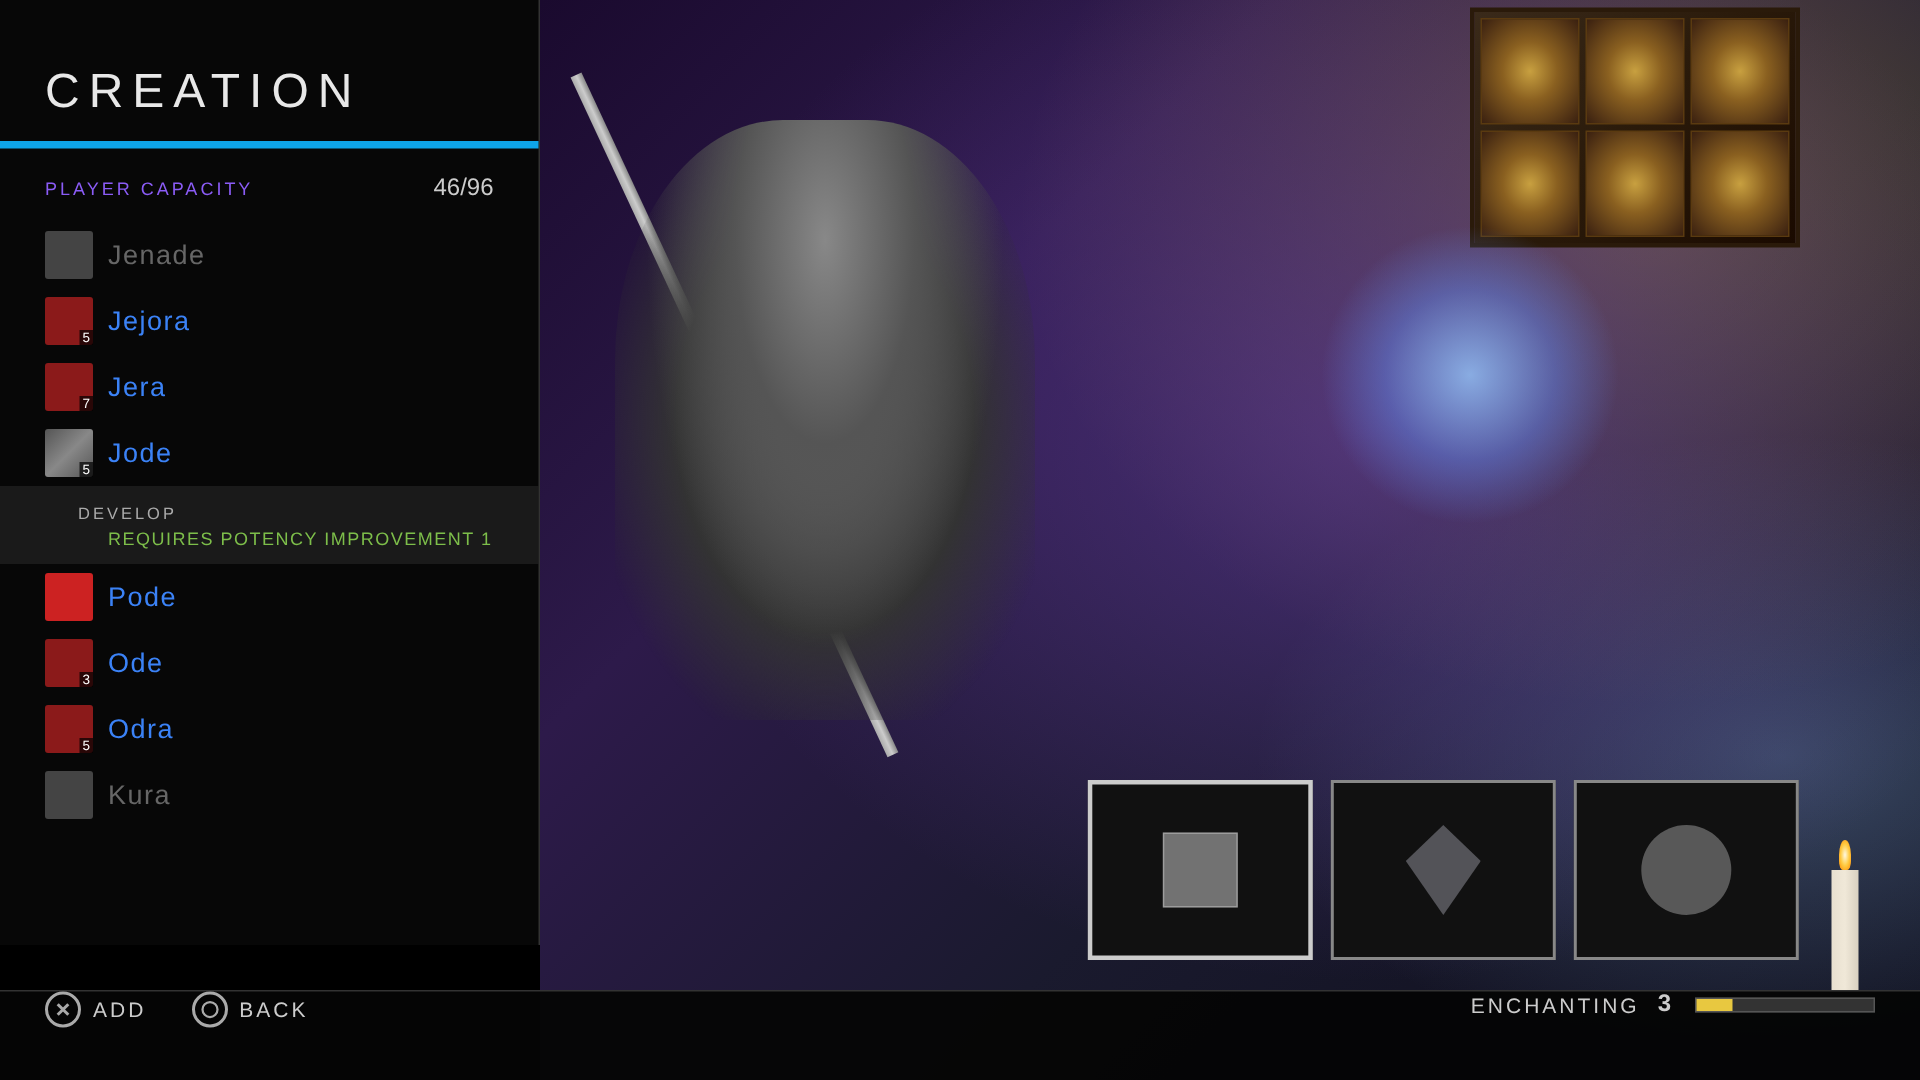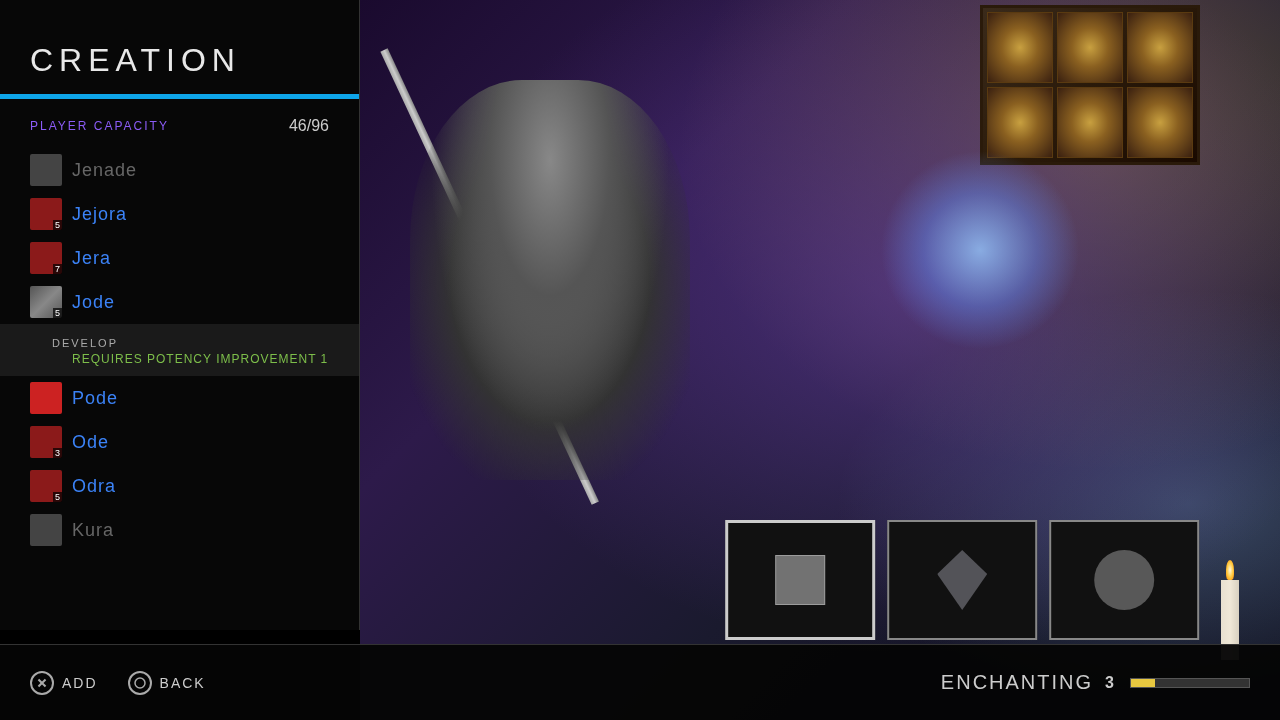--- a/index.html
+++ b/index.html
@@ -274,25 +274,25 @@
       letter-spacing: 1px;
       margin-top: 3px;
     }
 
     
     #bottom-bar {
       position: absolute;
       bottom: 0;
       left: 0;
       right: 0;
-      height: 76px;
+      height: 60px;
       background: rgba(5, 5, 5, 0.96);
       border-top: 1px solid #333;
       display: flex;
-      align-items: center;
+      align-items: flex-start;
       padding: 0 30px;
       justify-content: space-between;
     }
 
     #left-controls {
       display: flex;
       gap: 30px;
       align-items: center;
     }
 
@@ -338,21 +338,21 @@
       text-transform: uppercase;
     }
 
     #right-info {
       display: flex;
       align-items: center;
       gap: 12px;
     }
 
     #enchanting-label {
-      font-size: 20px;
+      font-size: 14px;
       color: #ccc;
       letter-spacing: 2px;
       text-transform: uppercase;
     }
 
     #enchanting-level {
       font-size: 16px;
       color: #ccc;
       font-weight: bold;
       margin-right: 4px;

